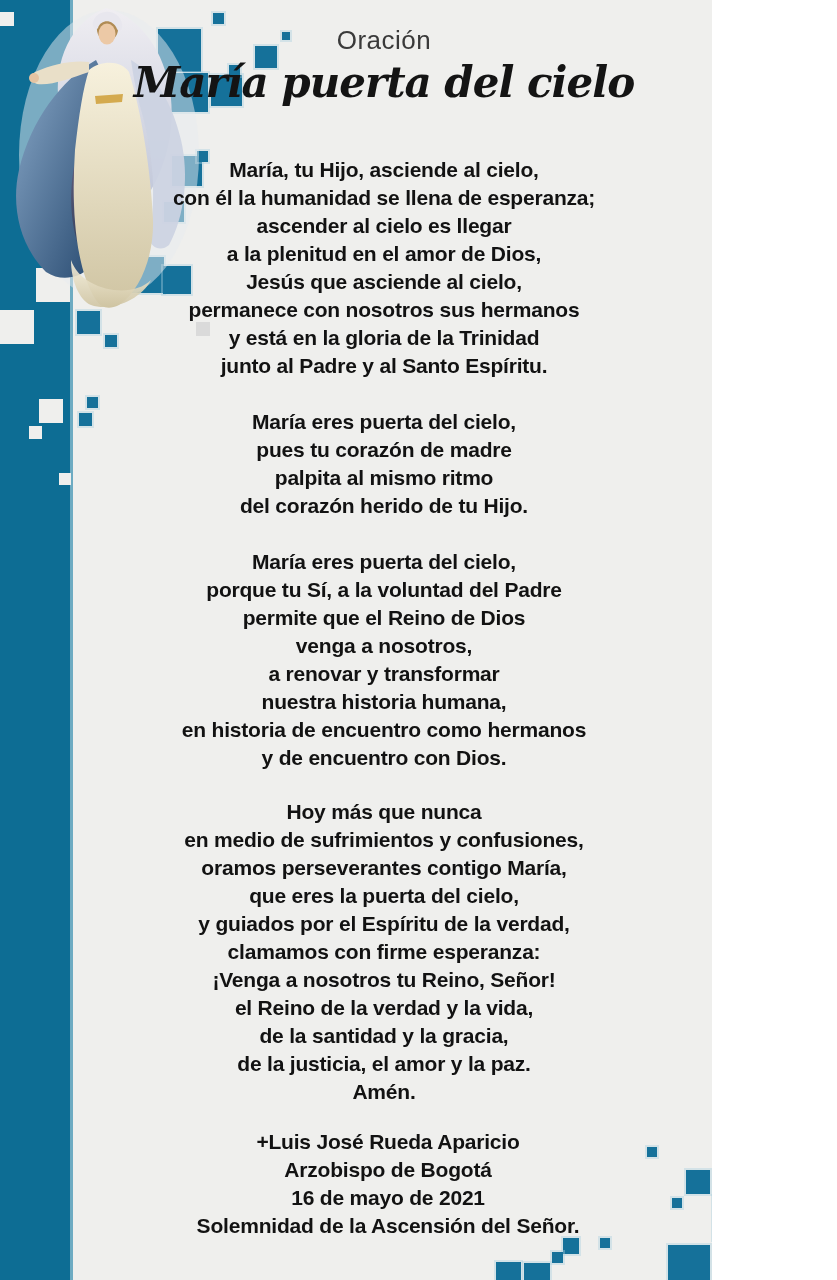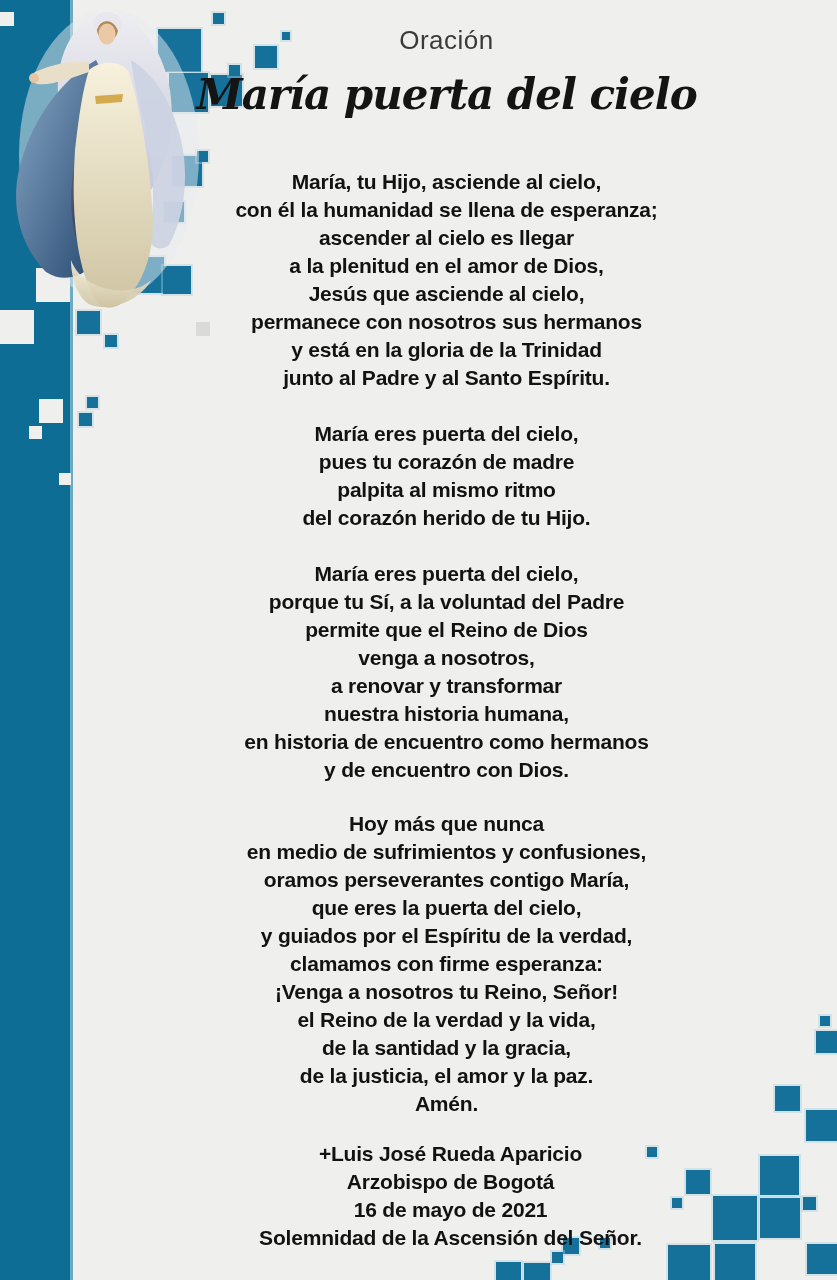--- a/index.html
+++ b/index.html
@@ -2,21 +2,21 @@
 <html lang="es" style="--bg: #efefed; --teal: #15719a; --band: #0d6d94; --text: #121212; --kicker: #3a3a3a; --ghost: #dadada; --watermark: #6677cf;"><head>
 <meta charset="utf-8">
 <style>
   html,body{margin:0;padding:0;}
   body{
     width:837px;height:1280px;
     font-family:"Liberation Sans",sans-serif;
     background:#ffffff;
   }
   .page{
-    position:relative;width:837px;height:1280px;
+    position:relative;width:712px;height:1280px;
     background:var(--bg,#efefed);
     overflow:hidden;
   }
   
   .band{
     position:absolute;left:0;top:0;width:70px;height:1280px;
     background:var(--band,#0d6d94);
     border-right:3px solid rgba(190,222,232,.55);
     z-index:1;
   }
@@ -31,21 +31,21 @@
   
   .content{
     position:absolute;left:70px;right:14px;top:24px;
     text-align:center;z-index:4;color:var(--text,#121212);
   }
   .kicker{
     font-size:26px;line-height:32px;font-weight:400;
     color:var(--kicker,#3a3a3a);letter-spacing:.5px;
   }
   .title{
-    margin:12px;font-family:"DejaVu Serif",serif;
+    margin:0;font-family:"DejaVu Serif",serif;
     font-style:italic;font-weight:700;
     font-size:42px;line-height:54px;color:#141414;
     letter-spacing:-1px;
   }
   .stanza,.signature{
     margin:28px 0 0 0;
     white-space:pre-line;
     font-weight:700;font-size:21px;line-height:28px;
     letter-spacing:-.2px;color:var(--text,#121212);
   }

